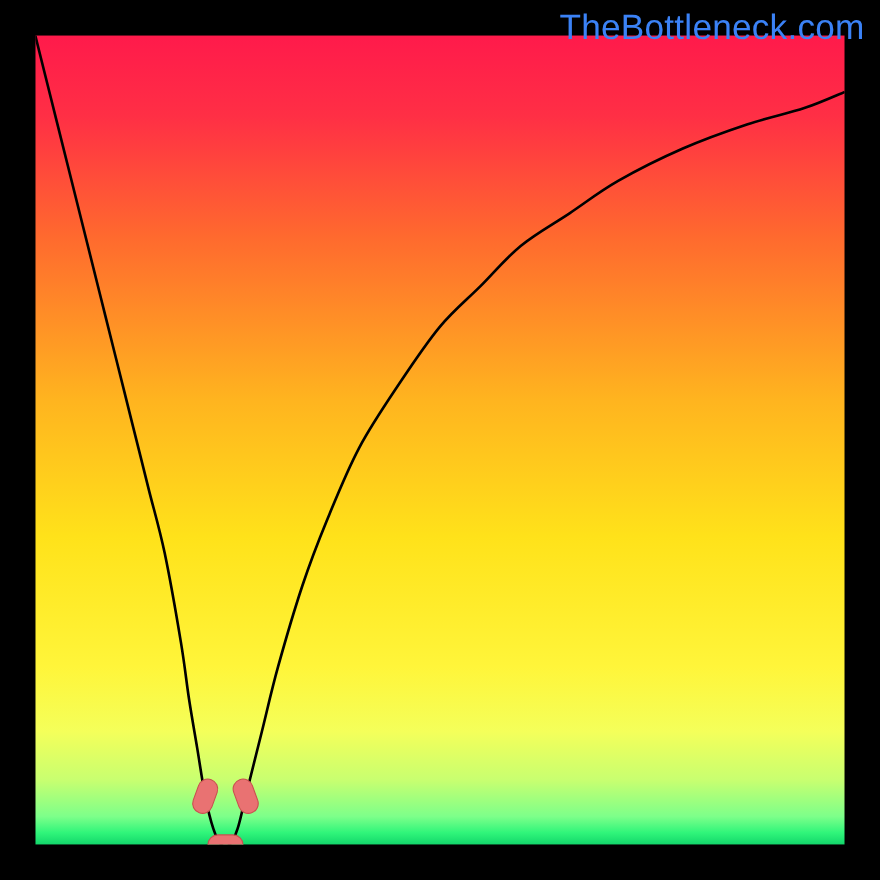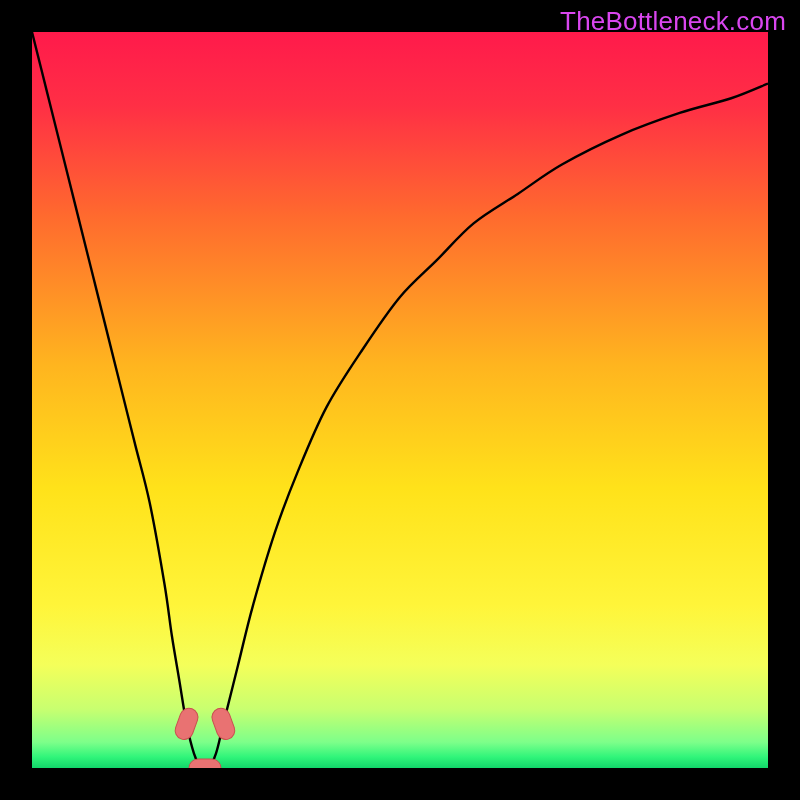--- a/index.html
+++ b/index.html
@@ -38,22 +38,22 @@
     left: 0;
     top: 0;
     width: 100%;
     height: 100%;
   }
   .watermark {
     position: absolute;
     top: 6px;
     right: 14px;
     font-family: Arial, Helvetica, sans-serif;
-    font-size: 26px;
-    color: #d946ef;
+    font-size: 32px;
+    color: #3b82f6;
     letter-spacing: 0.2px;
     font-weight: 500;
   }
 </style>
 </head>
 <body>
 
 <div class="frame">
 
   <div class="plot">

